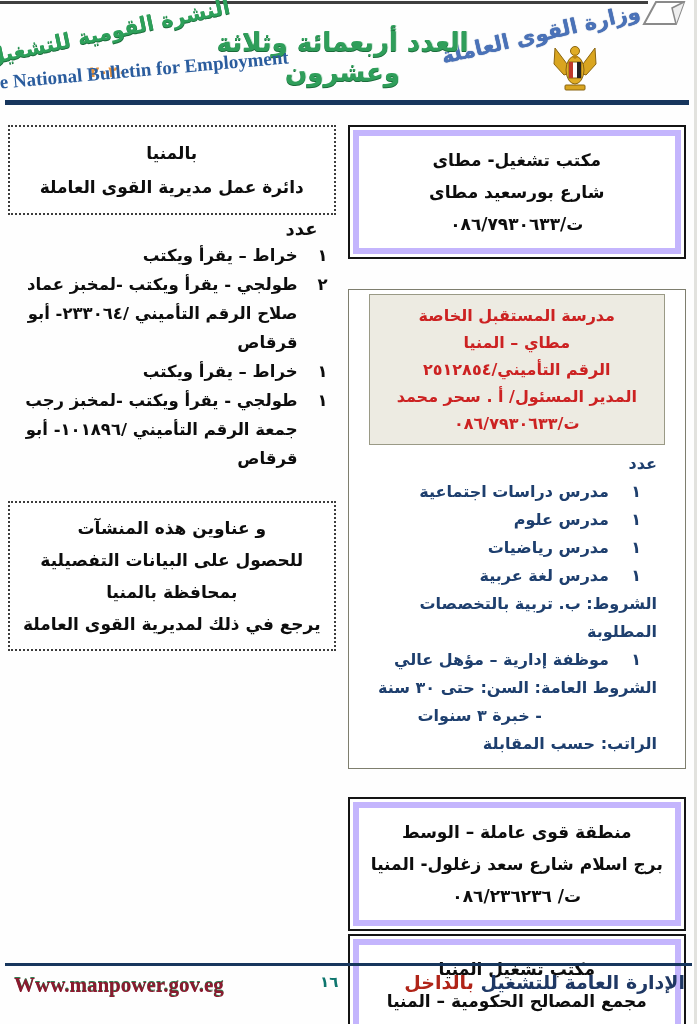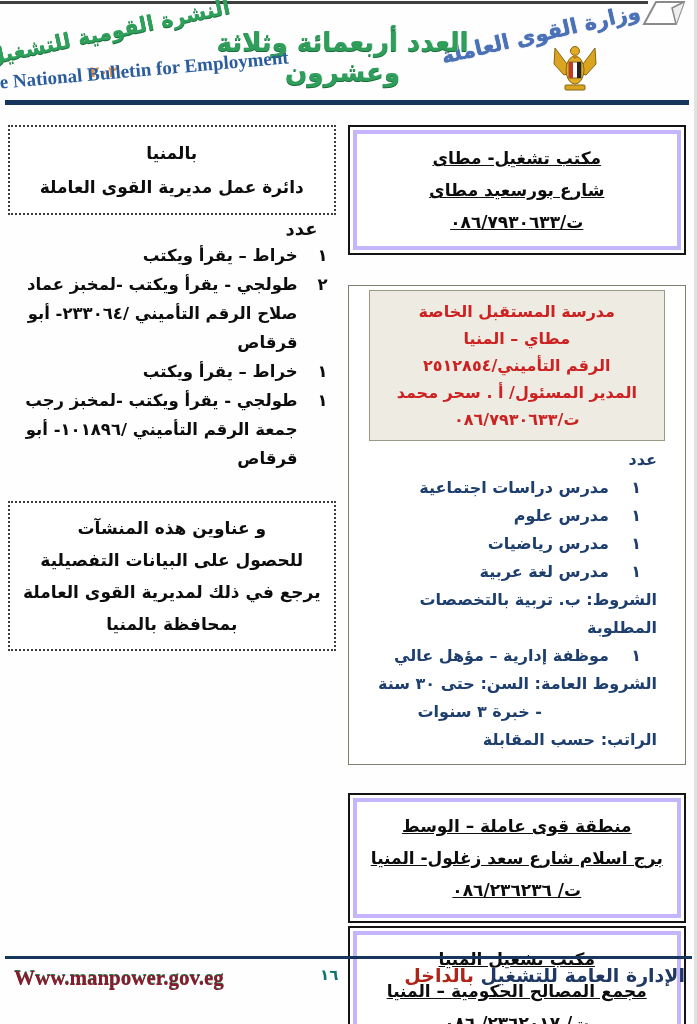--- a/index.html
+++ b/index.html
@@ -50,21 +50,21 @@
     margin:0 5px; height:4px;
     border-top:3px solid #17365d;
     border-bottom:2px solid #17365d;
   }
   
   main { display:flex; gap:12px; padding:0 8px; }
   .col-offices { width:340px; }
   .col-jobs { width:329px; }
   
   .box-double { border:2px solid #141414; padding:3px; background:#fff; }
-  .box-double-inner { border:4px solid #c4b5fd; padding:8px 10px; text-align:center;text-decoration:underline; }
+  .box-double-inner { border:6px solid #c4b5fd; padding:8px 10px; text-align:center; }
   .office-line { font-size:17px; line-height:32px; color:#0d0d0d; }
   .mt20{margin-top:20px}.mt28{margin-top:28px}.mt16{margin-top:3px}
   
   .big-box { margin-top:30px; border:1.5px solid #7e7e6e; padding:4px 20px 10px; background:#fff; }
   .school-head {
     border:1px solid #9a9a86; background:#edebe2;
     padding:7px 4px; text-align:center;
     color:#cc2222; font-size:16px; line-height:27px;
   }
   .school-list { color:#1e3f6e; font-size:16px; line-height:28px; padding:5px 8px 0 6px; }
@@ -77,21 +77,21 @@
     margin-top:20px; border:2px dotted #3c3c3c; background:#fff;
     padding:9px 4px; text-align:center; font-size:17px; line-height:34px; color:#0d0d0d;
   }
   .dotted-box.second { margin-top:28px; line-height:32px; }
   .count-label { font-size:18px; margin:3px 18px 0 0; text-align:right; color:#0d0d0d; }
   .jobs-list { font-size:16.5px; line-height:29px; color:#0d0d0d; padding:2px 8px 0 0; }
   .job-row { display:flex; gap:16px; }
   .job-num { min-width:14px; }
   .job-text { flex:1; text-align:right; }
   
-  footer { position:absolute; bottom:16px; left:0; width:697px; height:52px; }
+  footer { position:absolute; bottom:0; left:0; width:697px; height:61px; }
   .footer-rule { position:absolute; top:0; left:5px; right:5px; border-top:3px solid #17365d; }
   .website {
     position:absolute; left:14px; top:10px; direction:ltr;
     font-family:"Liberation Serif",serif; font-size:21px; color:#8b1a2f;
     text-shadow:0 -1px 0 #2f7d4f;
   }
   .page-num { position:absolute; left:320px; top:10px; color:#0f766e; font-size:15px; letter-spacing:3px; }
   .dept { position:absolute; right:12px; top:8px; font-size:19px; color:#1f3864; white-space:nowrap; }
   .dept-red { color:#b02418; }
 </style>
@@ -216,22 +216,22 @@
       </div>
       <div class="job-row">
         <span class="job-num">١</span>
         <span class="job-text">طولجي - يقرأ ويكتب -لمخبز رجب جمعة الرقم التأميني /١٠١٨٩٦- أبو قرقاص</span>
       </div>
     </div>
 
     <div class="dotted-box second">
       <div>و عناوين هذه المنشآت</div>
       <div>للحصول على البيانات التفصيلية</div>
+      <div>بمحافظة بالمنيا</div>
       <div>يرجع في ذلك لمديرية القوى العاملة</div>
-      <div>بمحافظة بالمنيا</div>
     </div>
 
   </section>
 
 </main>
 
 <footer>
   <div class="footer-rule"></div>
   <div class="website">Www.manpower.gov.eg</div>
   <div class="page-num">١٦</div>

